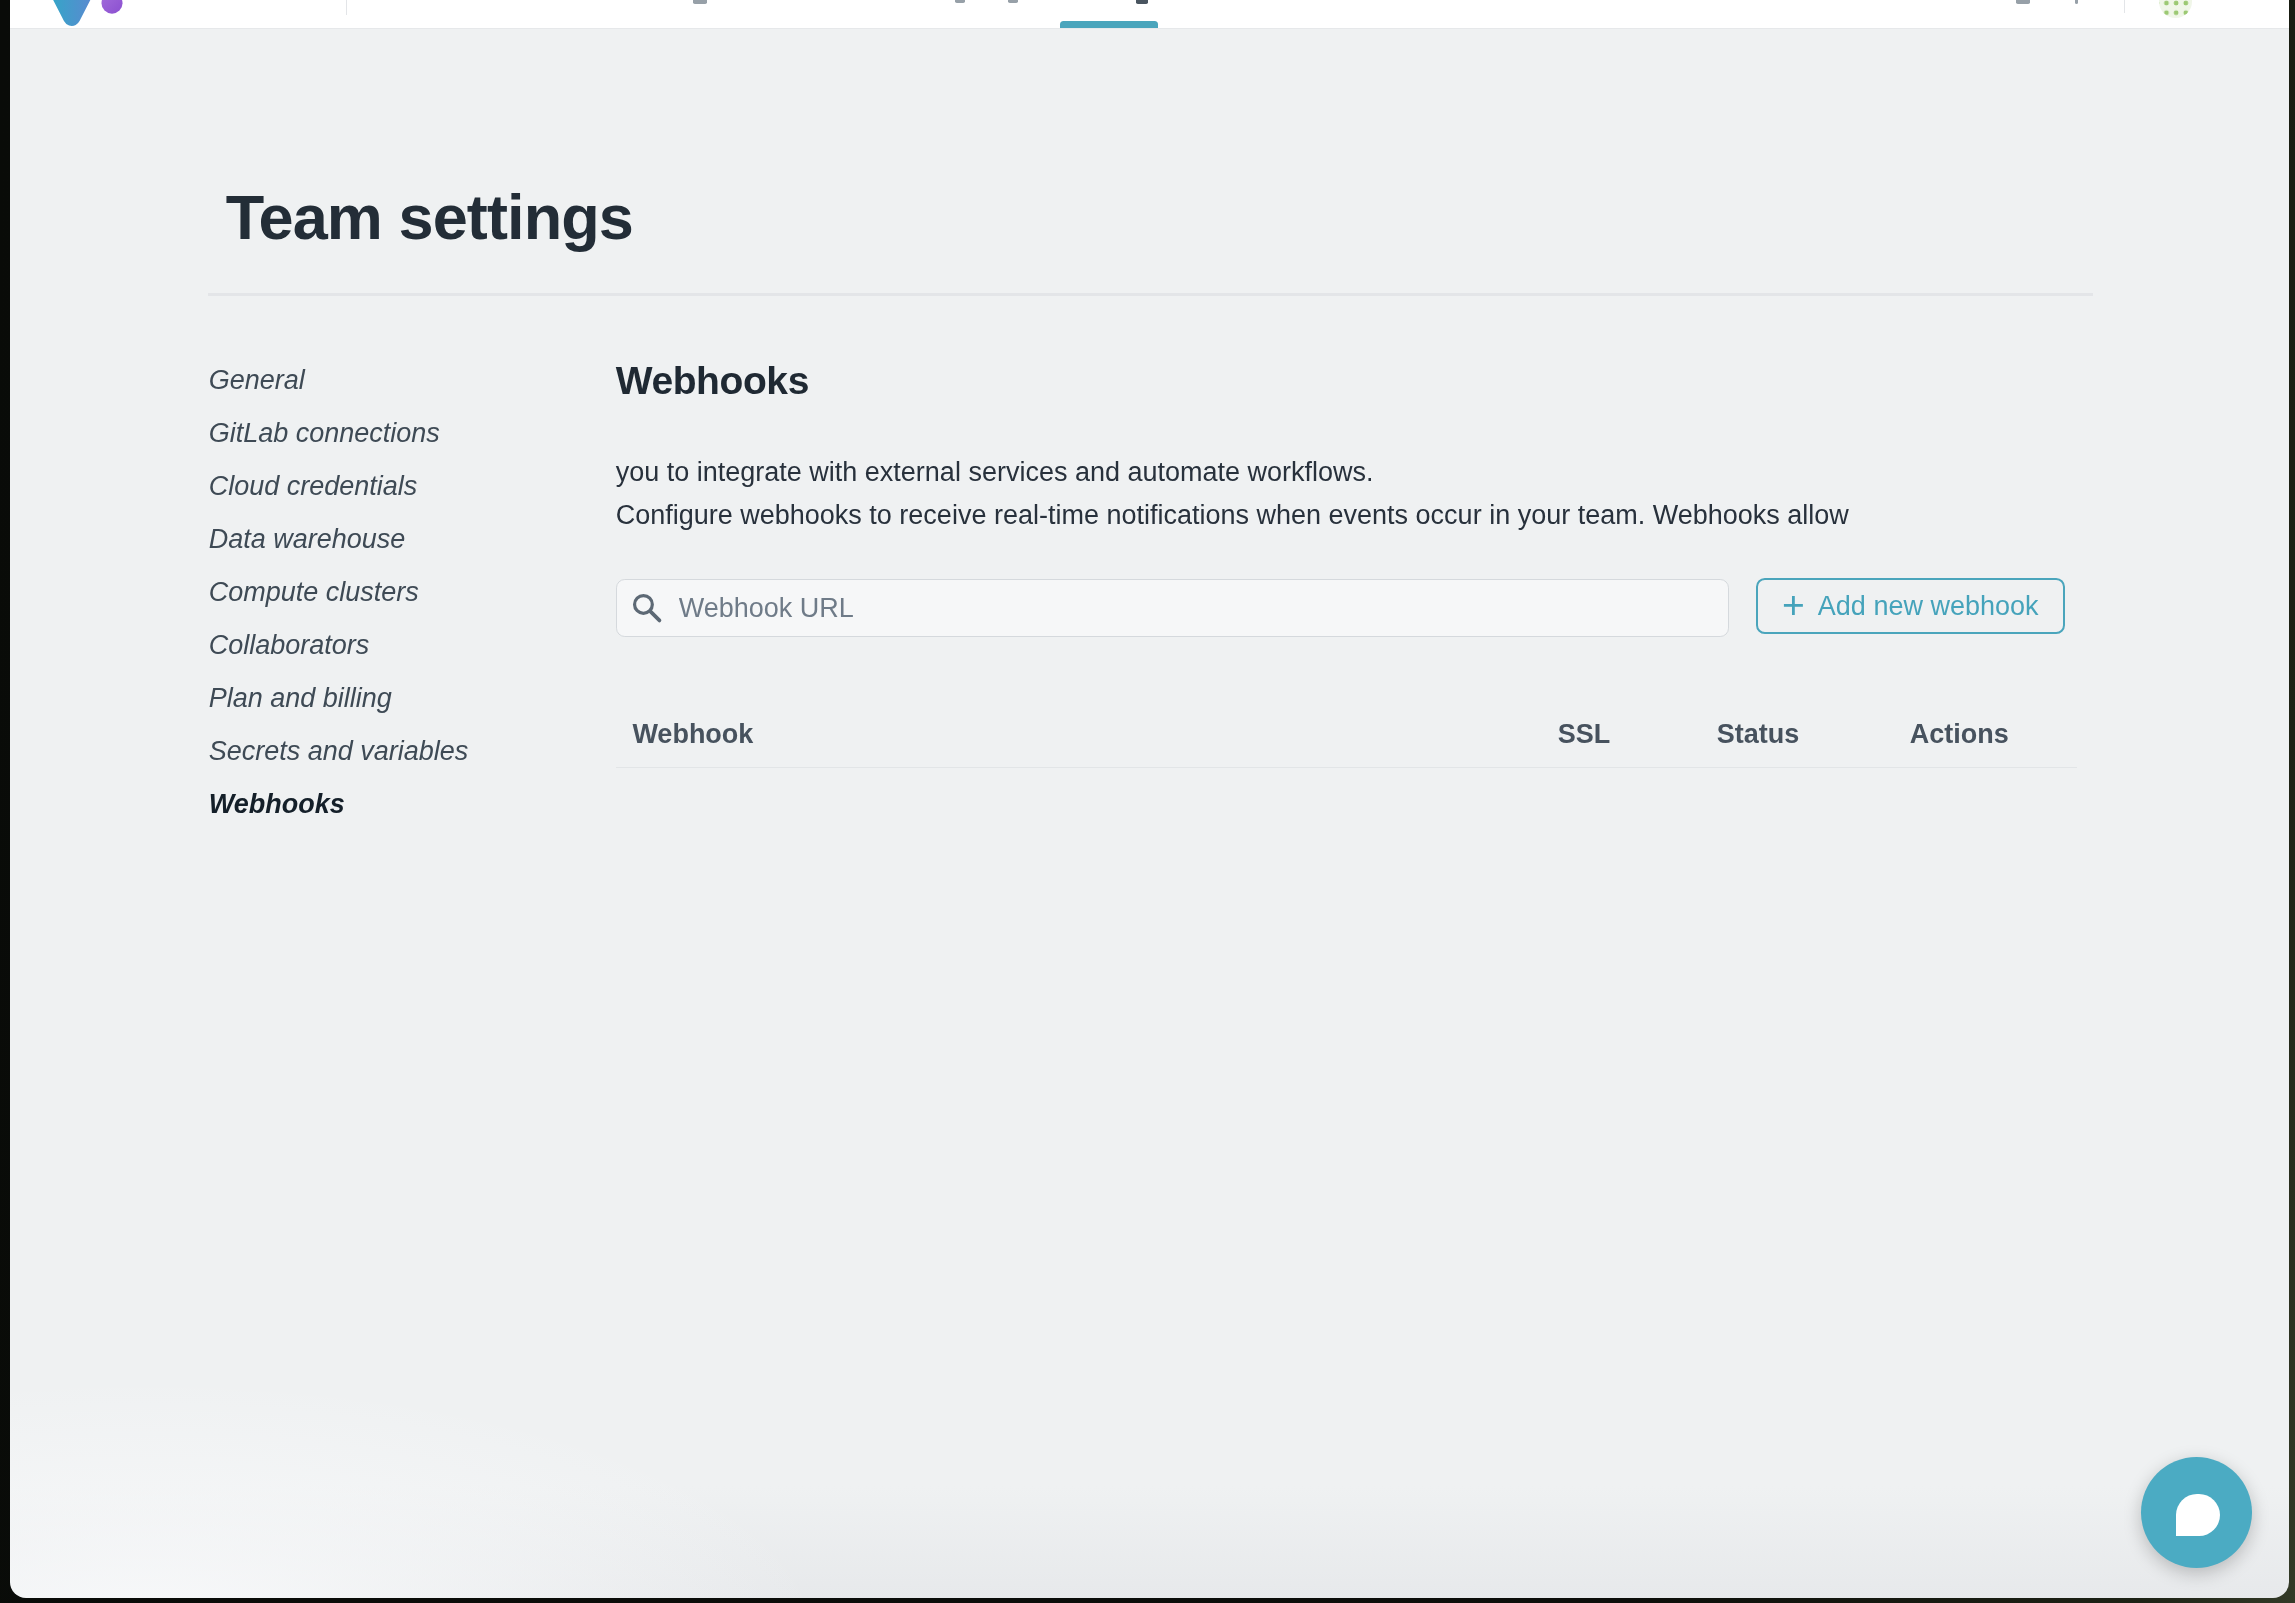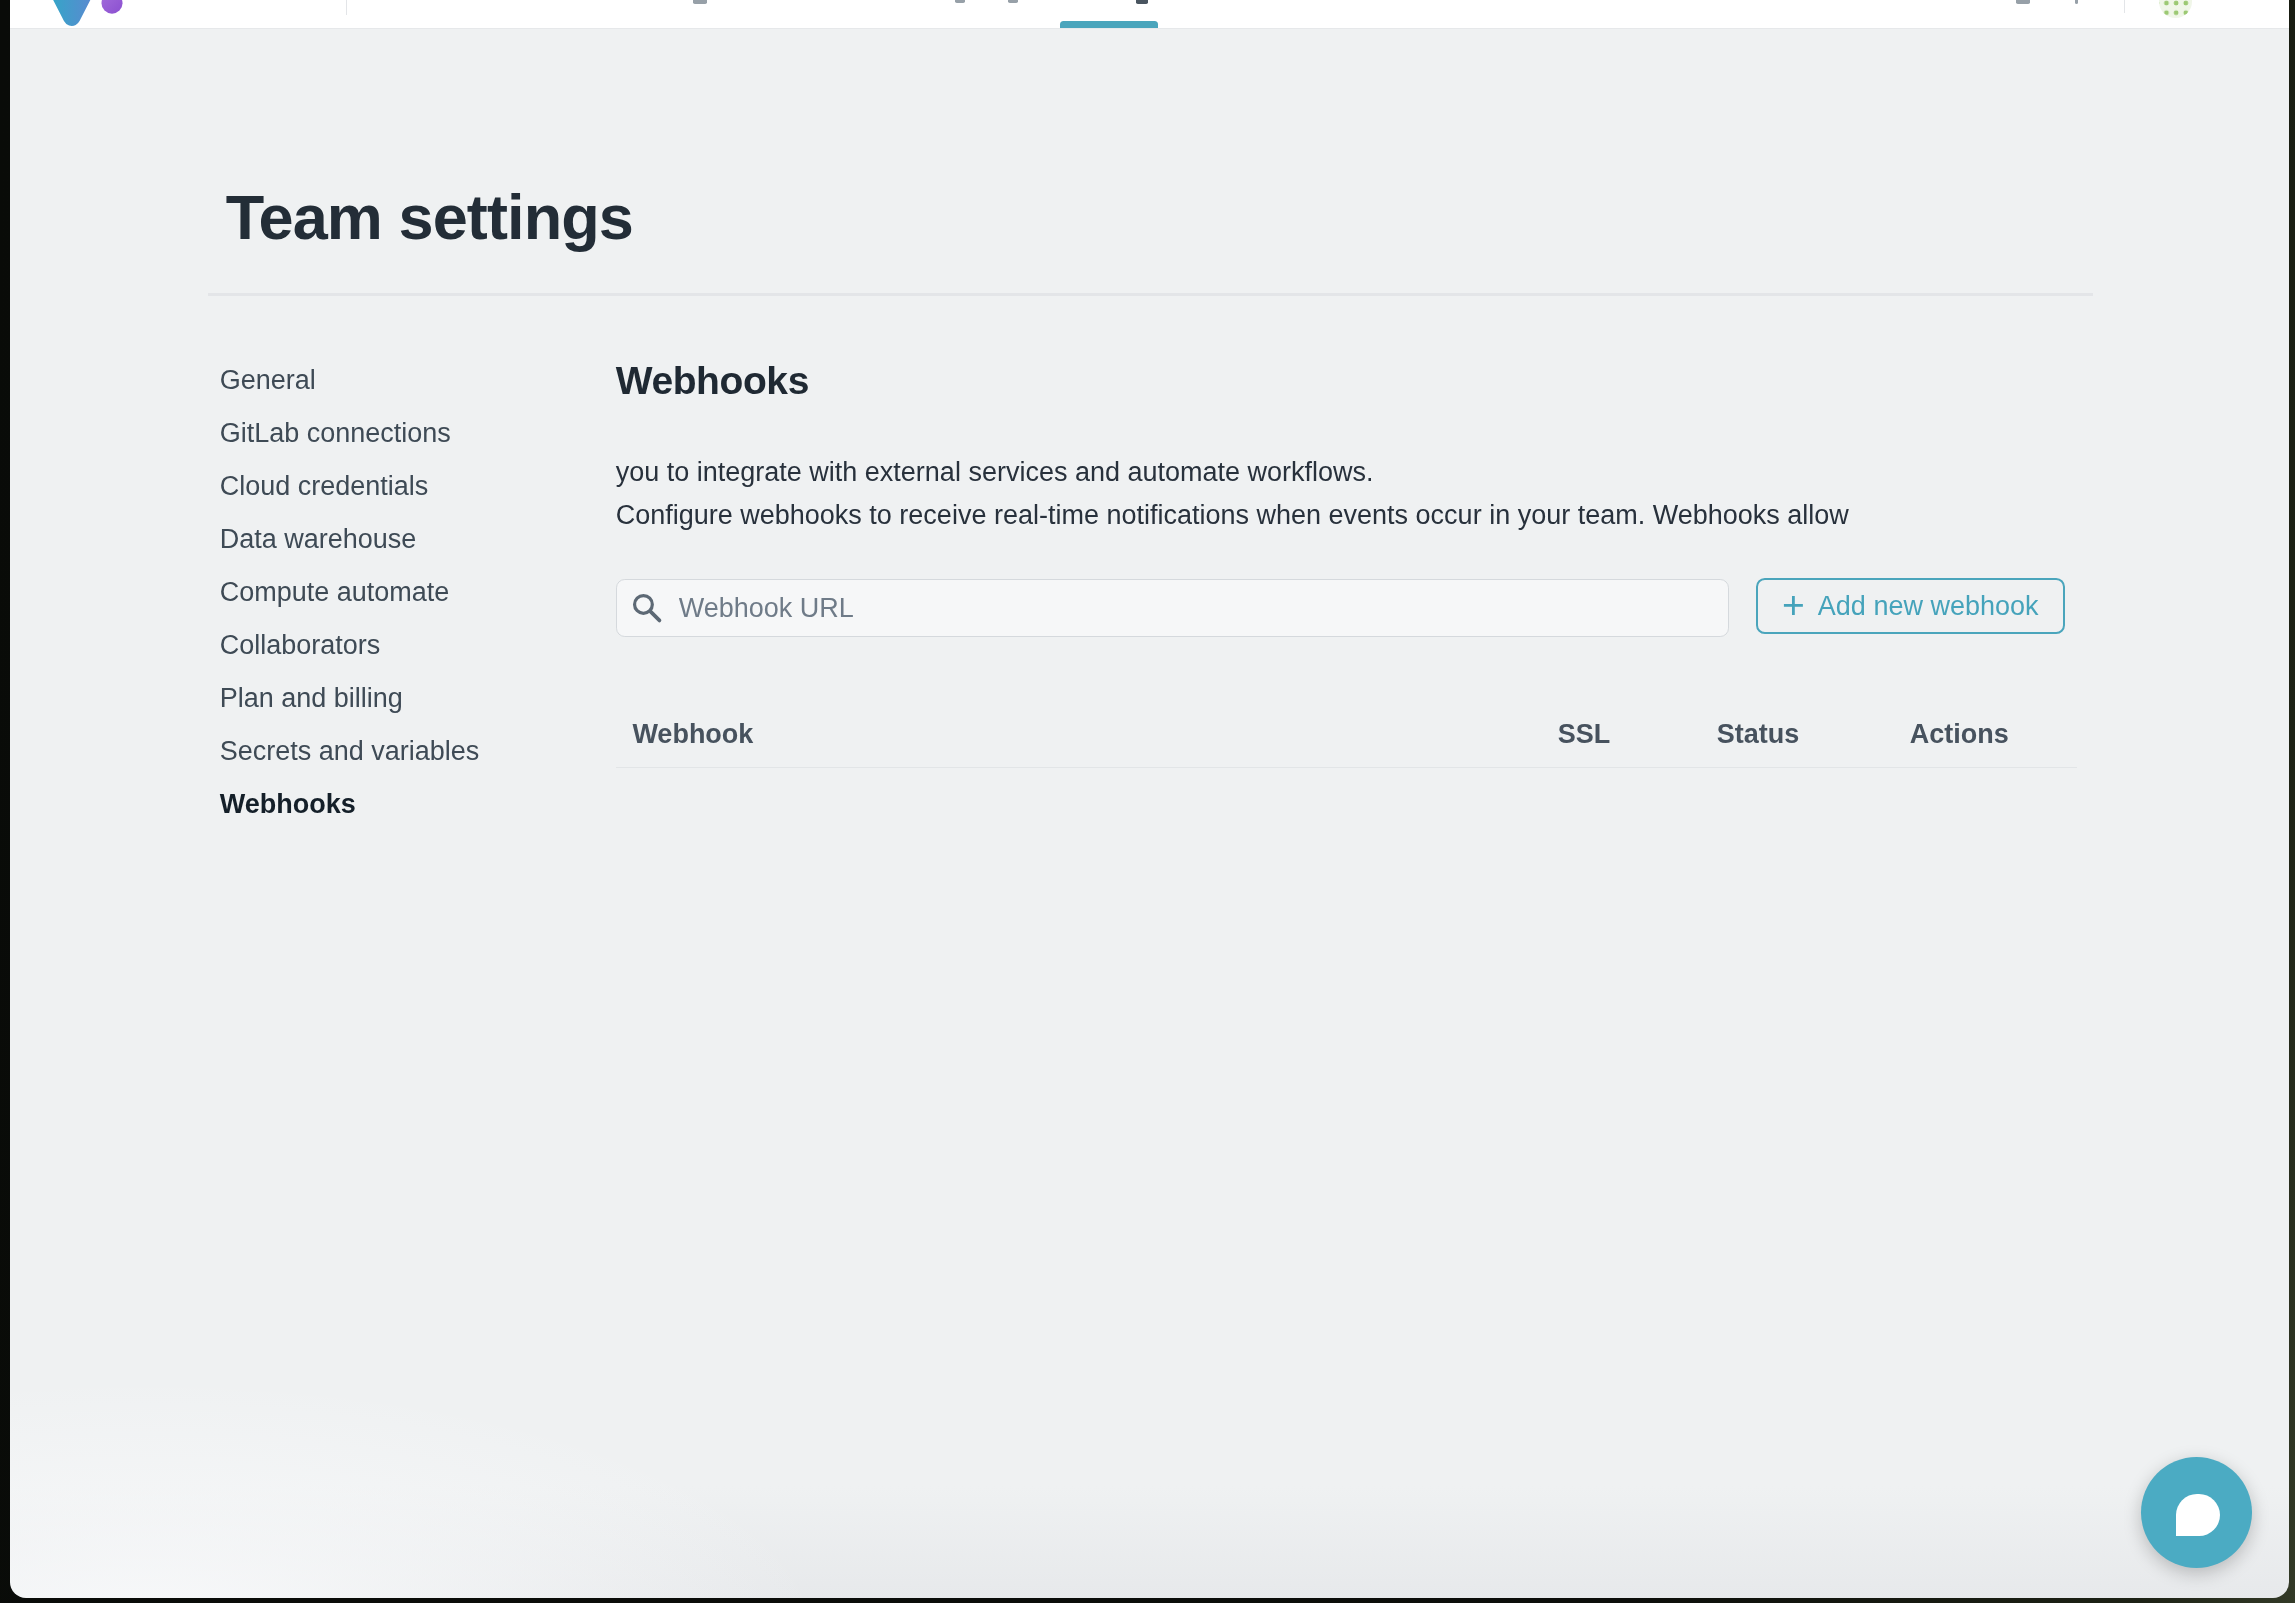--- a/index.html
+++ b/index.html
@@ -34,21 +34,21 @@
     position:absolute;left:2149px;top:-15px;width:33px;height:33px;border-radius:50%;
     background-color:#f0f6e8;
     background-image:radial-gradient(#9cc973 34%, rgba(156,201,115,0) 37%);
     background-size:9.7px 9.7px;background-position:2.6px 3.5px;
     cursor:pointer;
   }
   
   .page-title{position:absolute;left:200px;top:164px;margin:16px;font-size:63px;line-height:74px;font-weight:700;color:#232d37;letter-spacing:-0.9px;}
   .title-divider{position:absolute;left:198px;top:293px;width:1885px;height:2.6px;background:#e3e5e8;}
   
-  .settings-nav{position:absolute;left:210px;top:354px;display:flex;flex-direction:column;}
+  .settings-nav{position:absolute;left:199px;top:354px;display:flex;flex-direction:column;font-style:italic;}
   .nav-item{height:53px;display:flex;align-items:center;font-size:27px;color:#3e4a55;cursor:pointer;width:max-content;text-decoration:none;}
   .nav-item.active{font-weight:700;color:#141f29;}
   
   .section-title{position:absolute;left:606px;top:359px;margin:0;font-size:39px;font-weight:700;color:#1f2933;letter-spacing:-0.4px;}
   .desc{position:absolute;left:606px;top:451px;margin:0;font-size:27px;line-height:43px;color:#28313c;}
   .desc span{display:block;}
   .search-input{
     position:absolute;left:606px;top:579px;width:1113px;height:58px;box-sizing:border-box;
     border:1.8px solid #d5d9dd;border-radius:8.8px;background:#f6f7f8;
     padding:0 17.6px 0 62px;font-size:27px;color:#222c36;outline:none;font-family:"Liberation Sans",sans-serif;
@@ -110,21 +110,21 @@
   </header>
 
   <h1 class="page-title">Team settings</h1>
   <div class="title-divider"></div>
 
   <nav class="settings-nav">
     <a class="nav-item">General</a>
     <a class="nav-item">GitLab connections</a>
     <a class="nav-item">Cloud credentials</a>
     <a class="nav-item">Data warehouse</a>
-    <a class="nav-item">Compute automate</a>
+    <a class="nav-item">Compute clusters</a>
     <a class="nav-item">Collaborators</a>
     <a class="nav-item">Plan and billing</a>
     <a class="nav-item">Secrets and variables</a>
     <a class="nav-item active">Webhooks</a>
   </nav>
 
   <section>
     <h2 class="section-title">Webhooks</h2>
     <p class="desc">
       <span>you to integrate with external services and automate workflows.</span>

